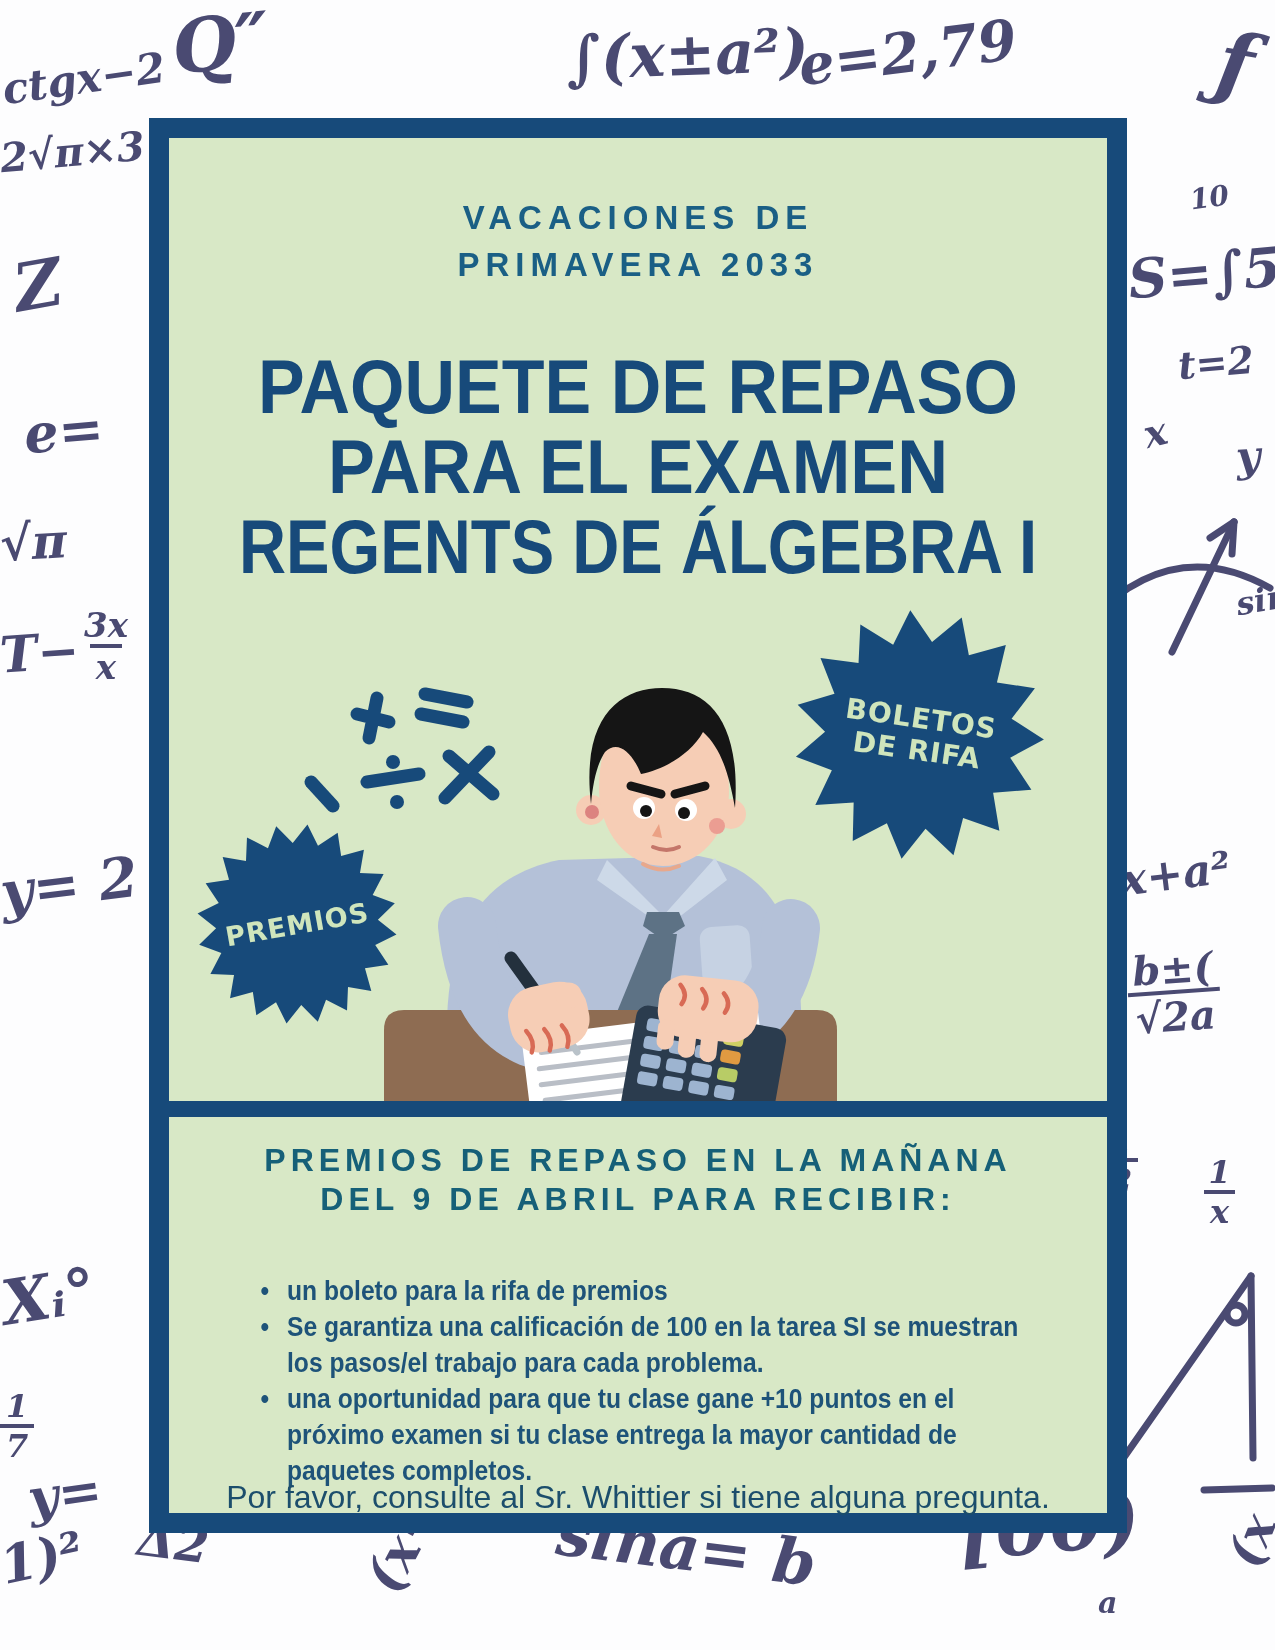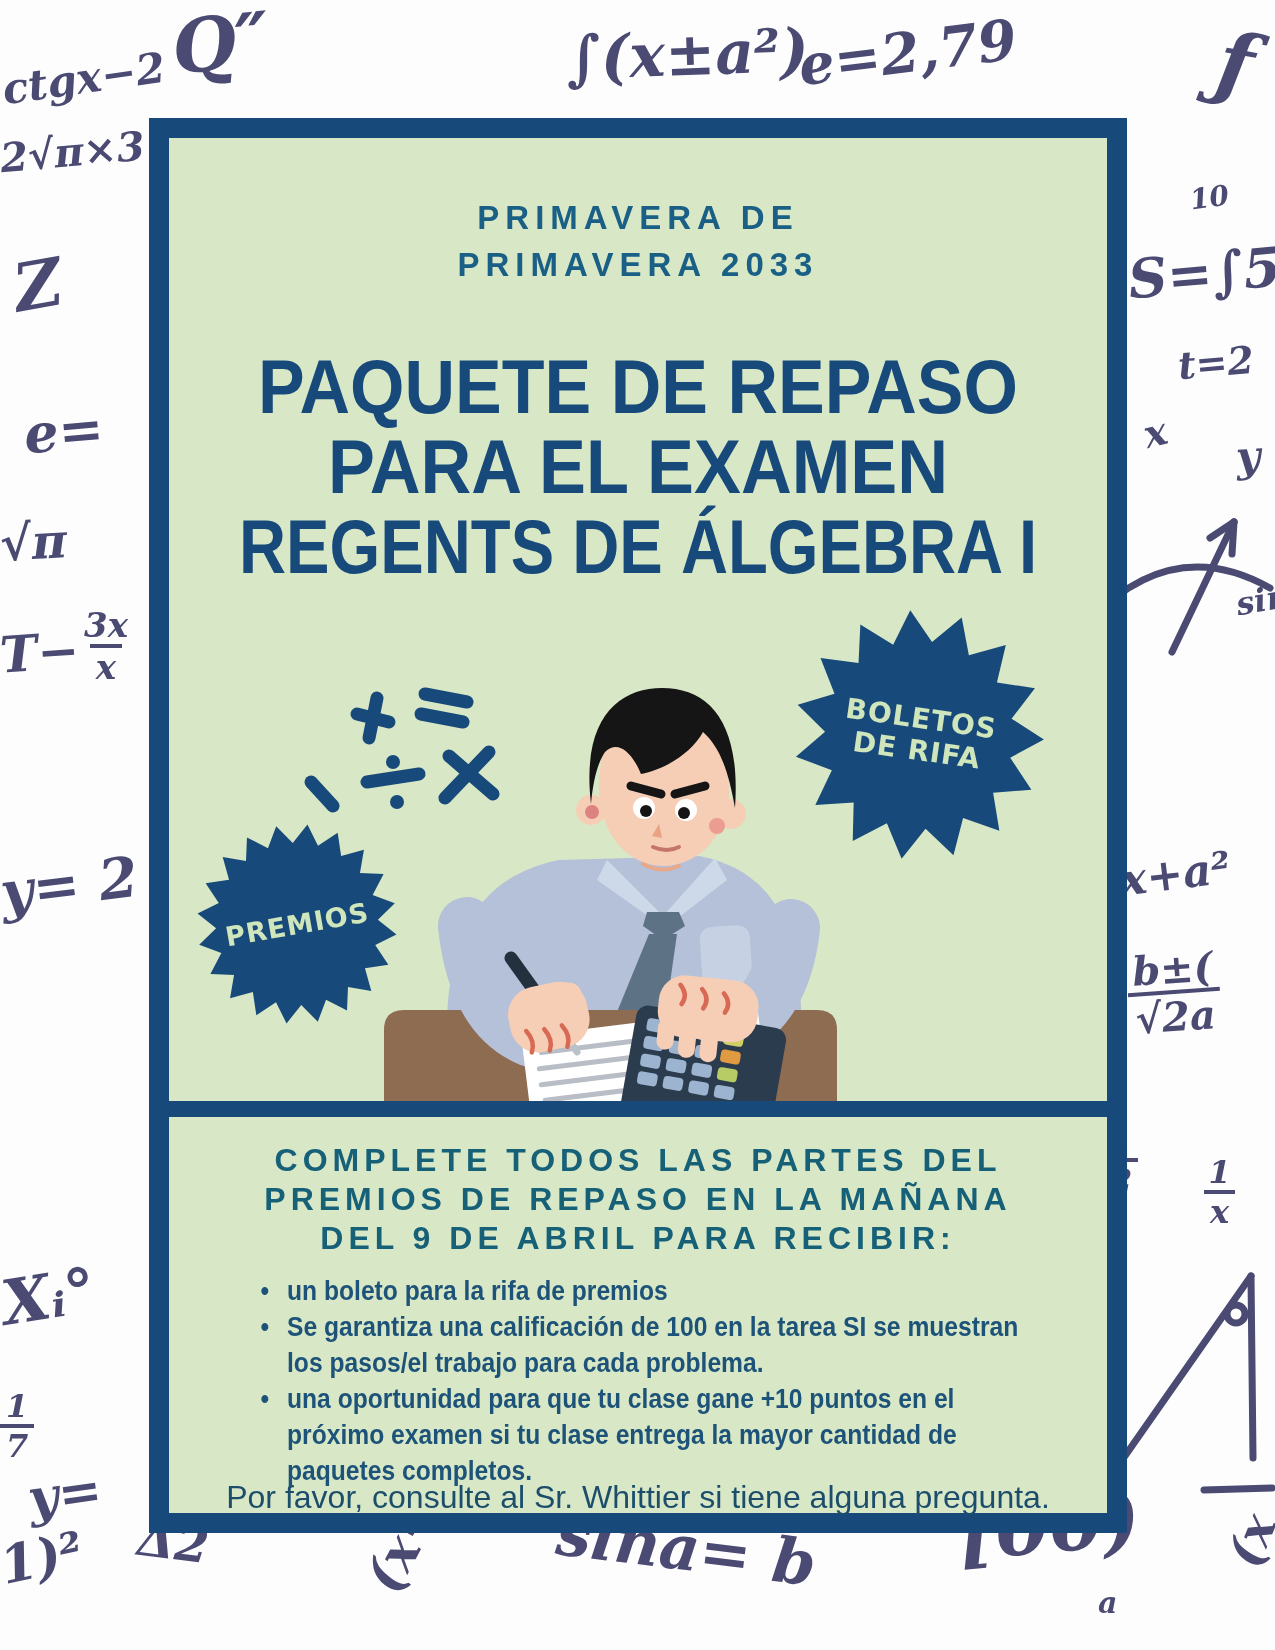--- a/index.html
+++ b/index.html
@@ -138,21 +138,21 @@
       <path class="st-doodle" d="M165,18 L167,200"></path>
       <circle class="st-doodle" cx="150" cy="56" r="9"></circle>
       <path class="st-doodle" d="M118,232 L186,230"></path>
     </svg>
   </div>
 
   <div class="card">
 
     <div class="section-top">
       <div class="subtitle">
-        <div>PRIMAVERA DE</div>
+        <div>VACACIONES DE</div>
         <div>PRIMAVERA 2033</div>
       </div>
 
       <svg class="title-svg" viewBox="0 0 938 250">
         <text x="469" y="75" text-anchor="middle" textLength="760" lengthAdjust="spacingAndGlyphs">PAQUETE DE REPASO</text>
         <text x="469" y="155" text-anchor="middle" textLength="620" lengthAdjust="spacingAndGlyphs">PARA EL EXAMEN</text>
         <text x="469" y="235" text-anchor="middle" textLength="798" lengthAdjust="spacingAndGlyphs">REGENTS DE ÁLGEBRA I</text>
       </svg>
 
       <svg class="math-symbols" viewBox="0 0 230 145">
@@ -254,21 +254,20 @@
             <span>DE RIFA</span>
           </span>
         </span>
       </div>
     </div>
 
     <div class="divider"></div>
 
     <div class="section-bottom">
       <div class="heading">
-        <div>COMPLETE TODOS LAS PARTES DEL</div>
         <div>PREMIOS DE REPASO EN LA MAÑANA</div>
         <div>DEL 9 DE ABRIL PARA RECIBIR:</div>
       </div>
       <ul class="bullets">
         <li>un boleto para la rifa de premios</li>
         <li>Se garantiza una calificación de 100 en la tarea SI se muestran los pasos/el trabajo para cada problema.</li>
         <li>una oportunidad para que tu clase gane +10 puntos en el próximo examen si tu clase entrega la mayor cantidad de paquetes completos.</li>
       </ul>
       <div class="footer">Por favor, consulte al Sr. Whittier si tiene alguna pregunta.</div>
     </div>

